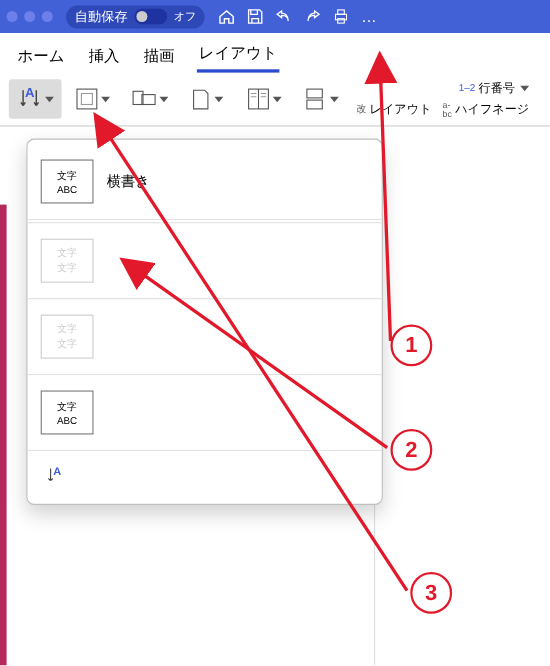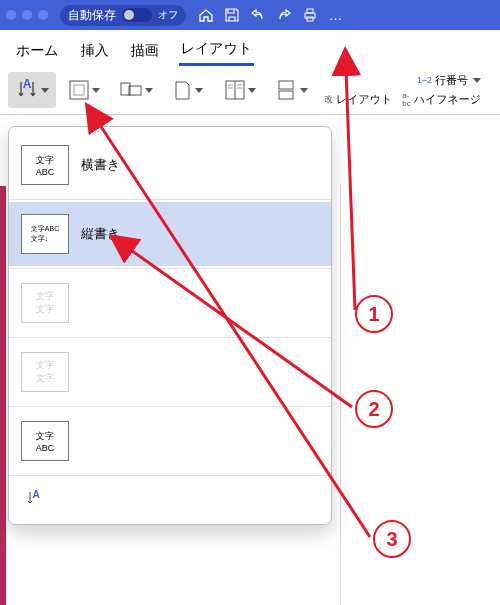--- a/index.html
+++ b/index.html
@@ -68,21 +68,21 @@
   }
   .right-group {
     display: flex; flex-direction: column; gap: 4px; margin-left: 4px;
     font-size: 11px;
     align-items: flex-end;
   }
   .right-item { display: flex; align-items: center; gap: 3px; }
 
   .dropdown {
     position: absolute;
-    left: 8px;
+    left: 24px;
     top: 126px;
     width: 322px;
     background: #fff;
     border: 1px solid #bfbfbf;
     border-radius: 7px;
     box-shadow: 0 8px 18px rgba(0,0,0,0.18);
     padding: 6px 0;
     z-index: 5;
   }
   .dd-item {
@@ -253,25 +253,20 @@
 <div class="ruler"></div>
 <div class="doc-edge"></div>
 
 <div class="dropdown">
   <div class="dd-item">
     <div class="dd-thumb" style="white-space:pre">文字
 ABC</div>
     <span>横書き</span>
   </div>
   <div class="dd-sep"></div>
-  <div class="dd-item sel">
-    <div class="dd-thumb" style="white-space:pre;font-size:7px">文字ABC
-文字↓</div>
-    <span>縦書き</span>
-  </div>
   <div class="dd-sep"></div>
   <div class="dd-item disabled">
     <div class="dd-thumb" style="white-space:pre">文字
 文字</div>
   </div>
   <div class="dd-sep"></div>
   <div class="dd-item disabled">
     <div class="dd-thumb" style="white-space:pre">文字
 文字</div>
   </div>

